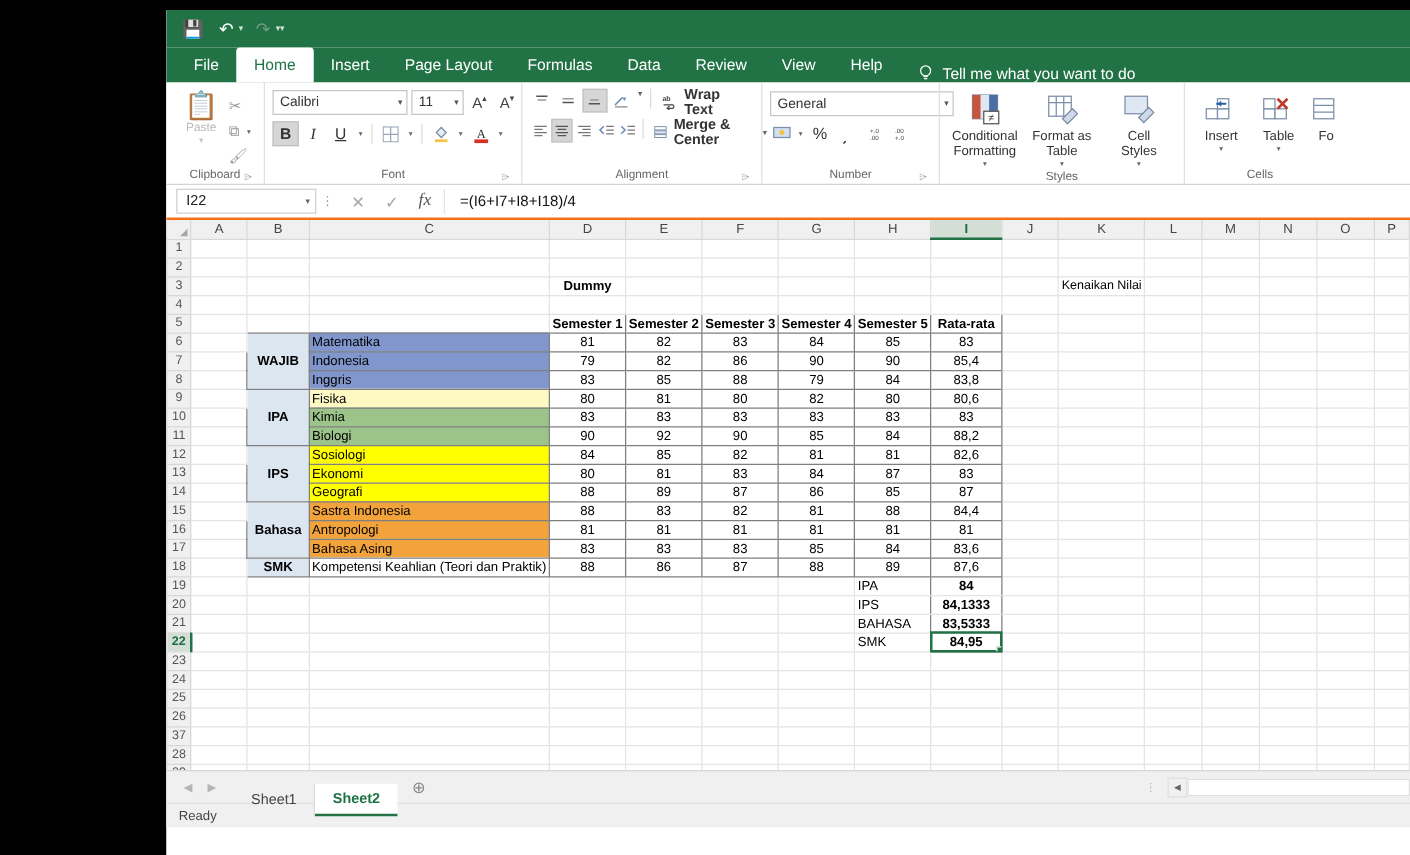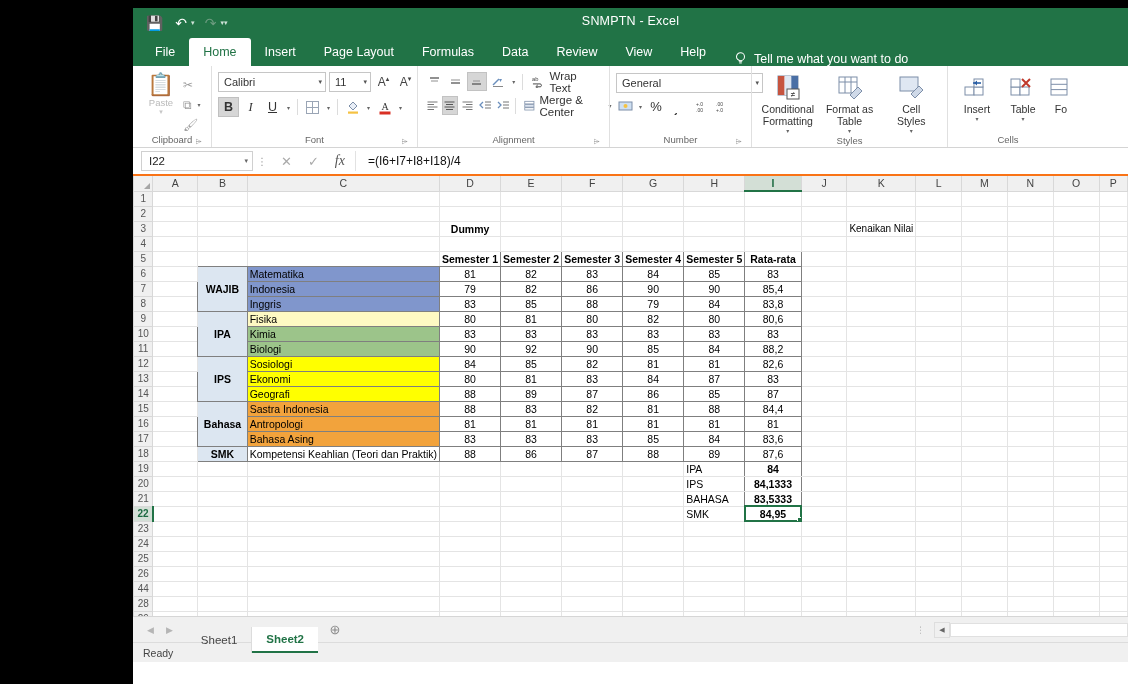--- a/index.html
+++ b/index.html
@@ -90,21 +90,21 @@
   .fmt-row { display: flex; align-items: center; gap: 1px; height: 22px; margin-top: 3px; }
   .fbtn {
     width: 21px; height: 20px; display: flex; align-items: center; justify-content: center;
     font-size: 12.5px; color: #333;
   }
   .fbtn.on { background: #d6d6d6; border: 1px solid #c0c0c0; }
   .mini-car { font-size: 6px; color: #666; width: 9px; text-align: center; }
   .sep-v { width: 1px; height: 16px; background: #dcdcdc; margin: 0 3px; }
 
   
-  .al-row { display: flex; align-items: center; gap: 1px; height: 21px; }
+  .al-row { display: flex; gap: 1px; height: 21px; font-weight: bold; }
   .abtn {
     width: 21px; height: 19px; display: flex; align-items: center; justify-content: center;
     color: #444; font-size: 11px;
   }
   .abtn.on { background: #d6d6d6; border: 1px solid #c2c2c2; }
   .wrapbtn { display: flex; align-items: center; gap: 5px; font-size: 11.5px; color: #333; height: 21px; padding: 0 4px; }
 
   
   .n-combo { width: 147px; height: 20px; }
   .num-row2 { display: flex; align-items: center; gap: 2px; margin-top: 4px; }
@@ -207,21 +207,20 @@
 
   <div class="titlebar">
     <div class="qat">
       <div class="qat-btn">💾</div>
       <div class="qat-btn">↶</div>
       <div class="qat-caret">▾</div>
       <div class="qat-btn dim">↷</div>
       <div class="qat-caret">▾</div>
       <div class="qat-caret">▾</div>
     </div>
-    <div class="win-title">SNMPTN  -  Excel</div>
   </div>
 
   <div class="tabbar">
     <div class="tab">File</div>
     <div class="tab active">Home</div>
     <div class="tab">Insert</div>
     <div class="tab">Page Layout</div>
     <div class="tab">Formulas</div>
     <div class="tab">Data</div>
     <div class="tab">Review</div>
@@ -1077,21 +1076,21 @@
             <td class="cell"></td>
             <td class="cell"></td>
             <td class="cell"></td>
             <td class="cell"></td>
             <td class="cell"></td>
             <td class="cell"></td>
             <td class="cell"></td>
             <td class="cell"></td>
           </tr>
           <tr>
-            <td class="rowhdr">44</td>
+            <td class="rowhdr">37</td>
             <td class="cell"></td>
             <td class="cell"></td>
             <td class="cell"></td>
             <td class="cell"></td>
             <td class="cell"></td>
             <td class="cell"></td>
             <td class="cell"></td>
             <td class="cell"></td>
             <td class="cell"></td>
             <td class="cell"></td>

